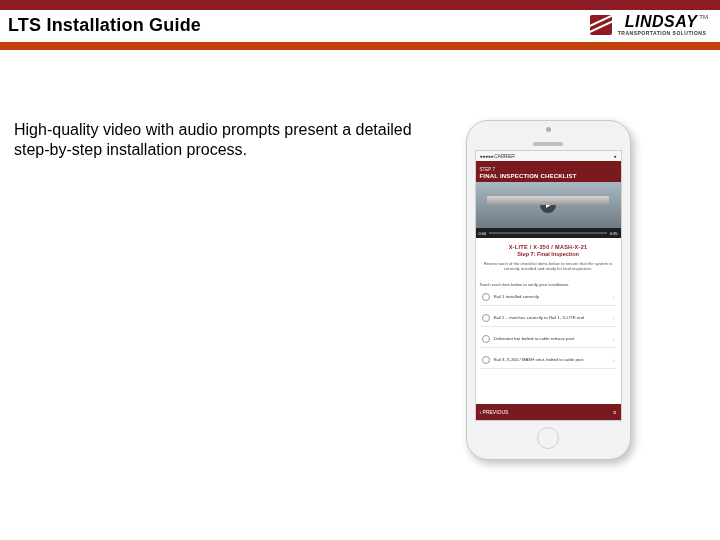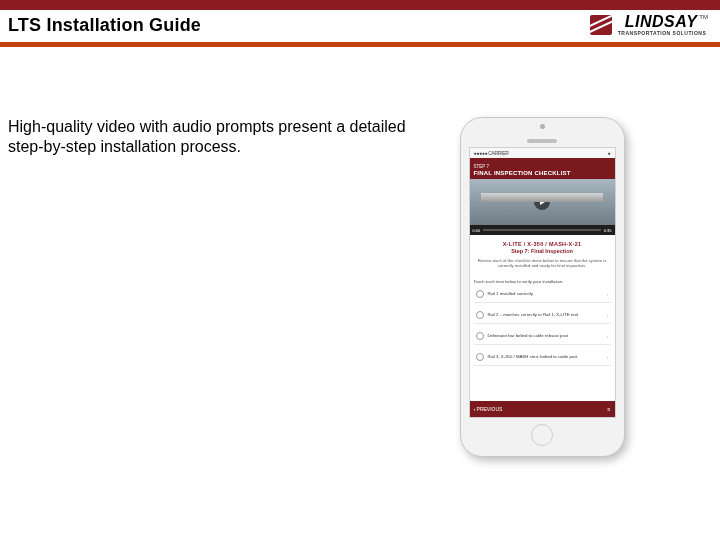--- a/index.html
+++ b/index.html
@@ -8,21 +8,21 @@
     background: #ffffff;
     font-family: "Segoe UI", Arial, sans-serif;
     position: relative;
   }
   .brand-bar {
     width: 100%; height: 10px; background: #8c1b24;
   }
   .header-row {
     display: flex; justify-content: space-between; align-items: center;
     padding: 4px 12px 6px 8px;
-    border-bottom: 5px solid #c2410c;
+    border-bottom: 8px solid #c2410c;
   }
   .page-title {
     font-size: 18px; font-weight: 700; color: #000;
     letter-spacing: 0.2px;
   }
   .logo-block { display: flex; align-items: center; gap: 6px; }
   .logo-mark {
     width: 22px; height: 20px; background: #8c1b24;
     position: relative; overflow: hidden; border-radius: 2px;
   }
@@ -31,21 +31,21 @@
     width: 140%; left: -20%; transform: rotate(-25deg);
   }
   .logo-mark::before { top: 5px; }
   .logo-mark::after  { top: 11px; }
   .logo-text-wrap { display: flex; flex-direction: column; line-height: 1; }
   .logo-name { font-size: 16px; font-weight: 800; font-style: italic; color: #000; letter-spacing: 0.5px; margin-left: 7px; }
   .logo-tag  { font-size: 5px; font-weight: 700; color: #333; letter-spacing: 0.5px; margin-top: 1px; }
   .tm { font-size: 6px; vertical-align: top; margin-left: 2px; color: #333; }
 
   .content {
-    display: flex; padding: 70px 20px 0 8px; gap: 10px;
+    display: flex; padding: 70px 20px 0 14px; gap: 10px;
   }
   .text-col {
     flex: 1 1 auto; max-width: 430px;
     font-size: 16px; line-height: 1.28; color: #000;
   }
   .text-col p { margin-bottom: 32px; }
 
   
   .phone-col { width: 188px; display: flex; justify-content: center; }
   .phone {

